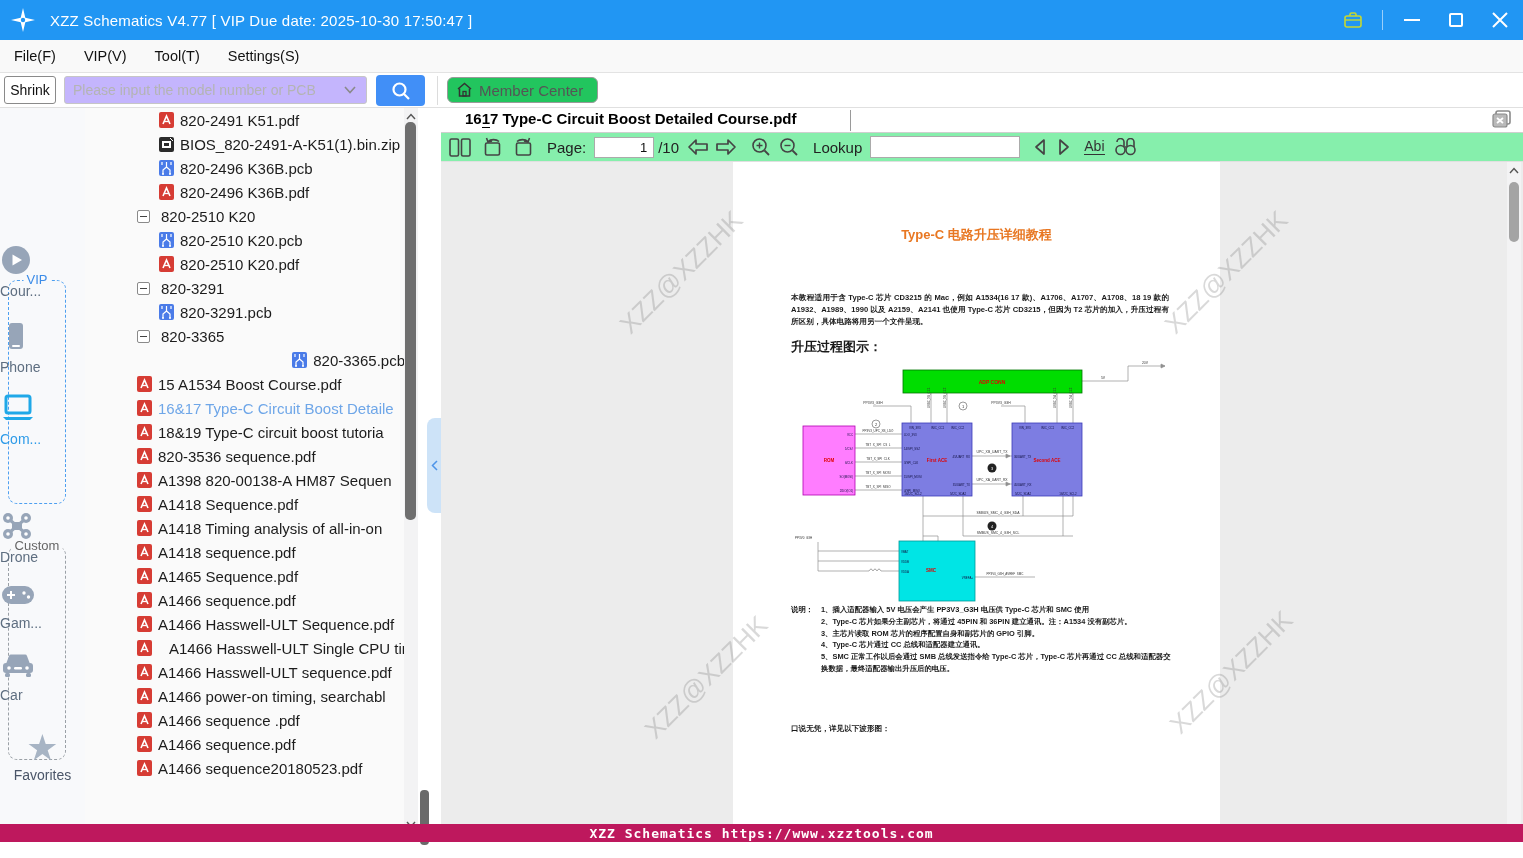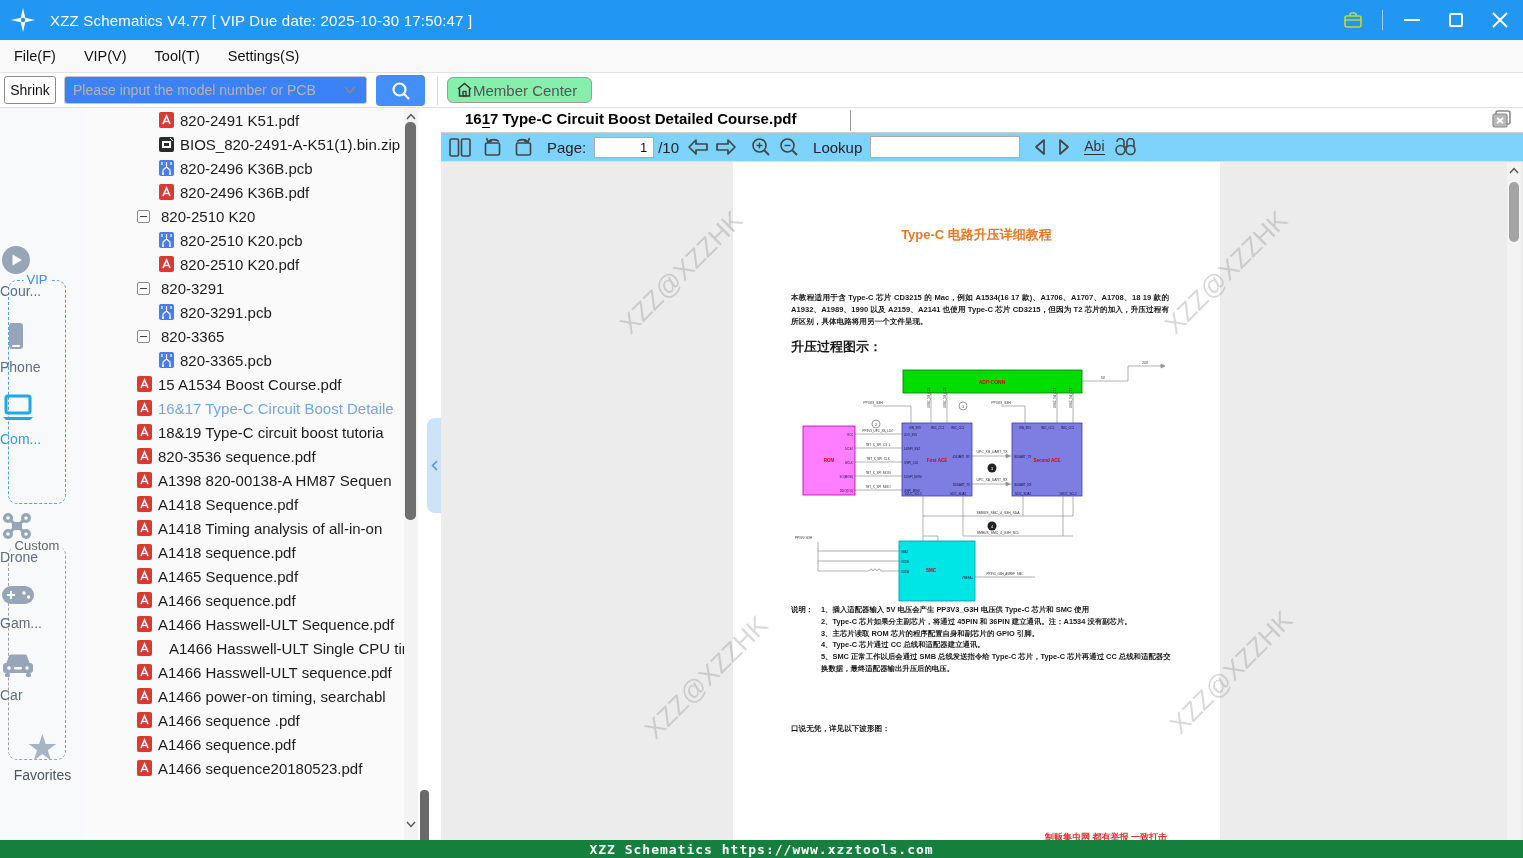--- a/index.html
+++ b/index.html
@@ -18,27 +18,27 @@
   .icon-max { width:14px; height:14px; border:2px solid #fff; border-radius:2px; }
   .icon-close svg, .icon-brief svg { display:block; }
 
   
   .menubar { position:absolute; left:0; top:40px; width:100%; height:33px; background:#f9f9f9; border-bottom:1px solid #e3e3e3; display:flex; align-items:center; }
   .menu-item { font-size:14.5px; color:#111; padding:0 14px; height:100%; display:flex; align-items:center; cursor:pointer; }
 
   
   .searchrow { position:absolute; left:0; top:73px; width:100%; height:35px; background:#fff; border-bottom:1px solid #e0e0e0; }
   .btn-shrink { position:absolute; left:4px; top:3px; width:52px; height:28px; background:#fff; border:1px solid #8a8a8a; border-radius:3px; font-size:14px; color:#111; cursor:pointer; }
-  .search-box { position:absolute; left:64px; top:3px; width:303px; height:28px; border:1px solid #c6c6c6; border-radius:3px; background:#3b82f6; display:flex; align-items:center; }
+  .search-box { position:absolute; left:64px; top:3px; width:303px; height:28px; border:1px solid #c6c6c6; border-radius:3px; background:#c4b5fd; display:flex; align-items:center; }
   .search-box input { flex:1; border:none; outline:none; font-size:14px; color:#333; padding:0 8px; font-family:inherit; background:transparent; }
   .search-box input::placeholder { color:#b4b4b4; }
   .search-chevron { width:22px; color:#8a8a8a; font-size:11px; }
   .btn-search { position:absolute; left:376px; top:2px; width:49px; height:31px; background:#418ff7; border:none; border-radius:4px; cursor:pointer; display:flex; align-items:center; justify-content:center; }
   .vdiv { position:absolute; left:437px; top:3px; width:1px; height:29px; background:#dcdcdc; }
-  .btn-member { position:absolute; left:447px; top:4px; height:26px; padding:0 14px 0 8px; background:#86efac; border:1px solid #9a9a9a; border-radius:6px; display:flex; align-items:center; gap:0; font-size:15px; color:#555; cursor:pointer; }
+  .btn-member { position:absolute; left:447px; top:4px; height:26px; padding:0 14px 0 8px; background:#22c55e; border:1px solid #9a9a9a; border-radius:6px; display:flex; align-items:center; gap:6px; font-size:15px; color:#555; cursor:pointer; }
 
   
   .sidebar { position:absolute; left:0; top:108px; width:85px; height:732px; background:#f8f9fb; }
   .dash-box { position:absolute; left:8px; width:58px; border-radius:9px;margin-top:48px; }
   .vip-box { top:124px; height:224px; border:1.6px dashed #4d9ff0; }
   .custom-box { top:390px; height:214px; border:1.6px dashed #9aa0a6; }
   .box-legend { position:absolute; top:-9px; left:50%; transform:translateX(-50%); padding:0 3px; background:#f8f9fb; font-size:13px; }
   .vip-box .box-legend { color:#3c8ce8; }
   .custom-box .box-legend { color:#666; }
   .side-item { position:absolute; left:0; width:100%; text-align:left; cursor:pointer; }
@@ -65,21 +65,21 @@
   .ts-thumb2 { position:absolute; left:420px; top:790px; width:9px; height:55px; background:#6a6a6a; border-radius:4px; cursor:pointer; }
   .collapse-handle { position:absolute; left:427px; top:418px; width:15px; height:95px; background:#cde3f8; border-radius:8px 0 0 8px; display:flex; align-items:center; justify-content:center; color:#4d94e8; font-size:11px; cursor:pointer; }
 
   
   .viewer { position:absolute; left:441px; top:108px; width:1082px; height:732px; background:#fff; }
   .tabrow { position:absolute; left:0; top:0; width:100%; height:25px; border-bottom:1px solid #cfcfcf; background:#fff; }
   .tab-label { position:absolute; left:24px; top:2px; font-size:15px; font-weight:bold; color:#000; cursor:pointer; }
   .tab-underline { border-bottom:1.6px solid #000; }
   .tab-div { position:absolute; left:409px; top:2px; width:1px; height:21px; background:#9a9a9a; }
   .doc-close { position:absolute; right:12px; top:2px; width:19px; height:18px; cursor:pointer; }
-  .toolbar { position:absolute; left:0; top:25px; width:100%; height:29px; border-bottom:1px solid #e0e0e0; background:#7dd3fc; display:flex; align-items:center; }
+  .toolbar { position:absolute; left:0; top:25px; width:100%; height:29px; border-bottom:1px solid #e0e0e0; background:#86efac; display:flex; align-items:center; }
   .tbi { display:flex; align-items:center; justify-content:center; cursor:pointer; flex:none; }
   .tb-text { font-size:15px; color:#222; flex:none; }
   .page-input { width:60px; height:21px; border:1px solid #ababab; font-size:13px; text-align:right; padding-right:6px; font-family:inherit; color:#111; }
   .lookup-input { width:150px; height:22px; border:1px solid #ababab; font-size:13px; padding:0 5px; font-family:inherit; color:#111; }
   .abi { font-size:14px; color:#333; border-bottom:1.4px solid #333; line-height:15px; cursor:pointer; }
 
   .pdf-area { position:absolute; left:0; top:54px; width:1082px; height:678px; background:#ececec; overflow:hidden; }
   .pdf-page { position:absolute; left:292px; top:0; width:487px; height:678px; background:#fff; overflow:hidden; }
   .watermark { position:absolute; font-size:26px; color:rgba(120,120,120,.28); transform:rotate(-45deg); white-space:nowrap; pointer-events:none; }
   .pdf-scroll { position:absolute; right:2px; top:0; width:14px; height:678px; background:#f3f3f4; }
@@ -92,21 +92,21 @@
   .doc-notes { position:absolute; left:58px; top:442px; width:386px; font-size:7.4px; line-height:11.8px; color:#1a1a1a; font-weight:600; }
   .note-line { display:flex; }
   .note-prefix { flex:none; width:30px; }
   .doc-close-line { position:absolute; left:58px; top:562px; font-size:7.6px; color:#1a1a1a; font-weight:600; }
   .doc-footer-red { position:absolute; left:312px; top:669px; font-size:9px; font-weight:bold; color:#e03030; white-space:nowrap; }
 
   .diagram { position:absolute; left:40px; top:194px; width:420px; height:260px; }
   .diagram text { font-family:"Liberation Sans",sans-serif; }
 
   
-  .statusbar { position:absolute; left:0; bottom:0; width:100%; height:18px; background:#15803d; display:flex; align-items:center; justify-content:center; }
+  .statusbar { position:absolute; left:0; bottom:16px; width:100%; height:18px; background:#be185d; display:flex; align-items:center; justify-content:center; }
   .statusbar span { color:#fff; font-family:"DejaVu Sans Mono",monospace; font-size:13px; font-weight:bold; letter-spacing:1px; }
 
   .pdficon-bg { width:15px; height:16px; background:#d63c34; border-radius:2px; position:absolute; left:0; top:0; }
   .zipicon-bg { width:15px; height:15px; background:#2b2b2b; border-radius:2px; position:absolute; left:0; top:1px; }
   .pcbicon-bg { width:15px; height:16px; background:#4a7be8; border-radius:2px; position:absolute; left:0; top:0; }
   .icon-overlay { position:absolute; left:0; top:0; }
 </style>
 </head>
 <body>
 
@@ -331,21 +331,21 @@
             <circle cx="4" cy="14" r="1" fill="#fff"></circle>
             <circle cx="11" cy="14" r="1" fill="#fff"></circle>
           </svg>
         </span>
         <span class="t-label">820-3291.pcb</span>
       </div>
       <div class="tree-row" style="padding-left: 52px;">
         <span class="expander"></span>
         <span class="t-label">820-3365</span>
       </div>
-      <div class="tree-row" style="padding-left: 74px;">
+      <div class="tree-row" style="padding-left: 74px; justify-content: flex-end;">
         <span class="ticon">
           <span class="pcbicon-bg"></span>
           <svg class="icon-overlay" width="15" height="16" viewBox="0 0 15 16">
             <path d="M7.5 2 V7 M7.5 7 L4 10 V14 M7.5 7 L11 10 V14 M3 2 V5 M12 2 V5" stroke="#fff" stroke-width="1.2" fill="none"></path>
             <circle cx="4" cy="14" r="1" fill="#fff"></circle>
             <circle cx="11" cy="14" r="1" fill="#fff"></circle>
           </svg>
         </span>
         <span class="t-label">820-3365.pcb</span>
       </div>

